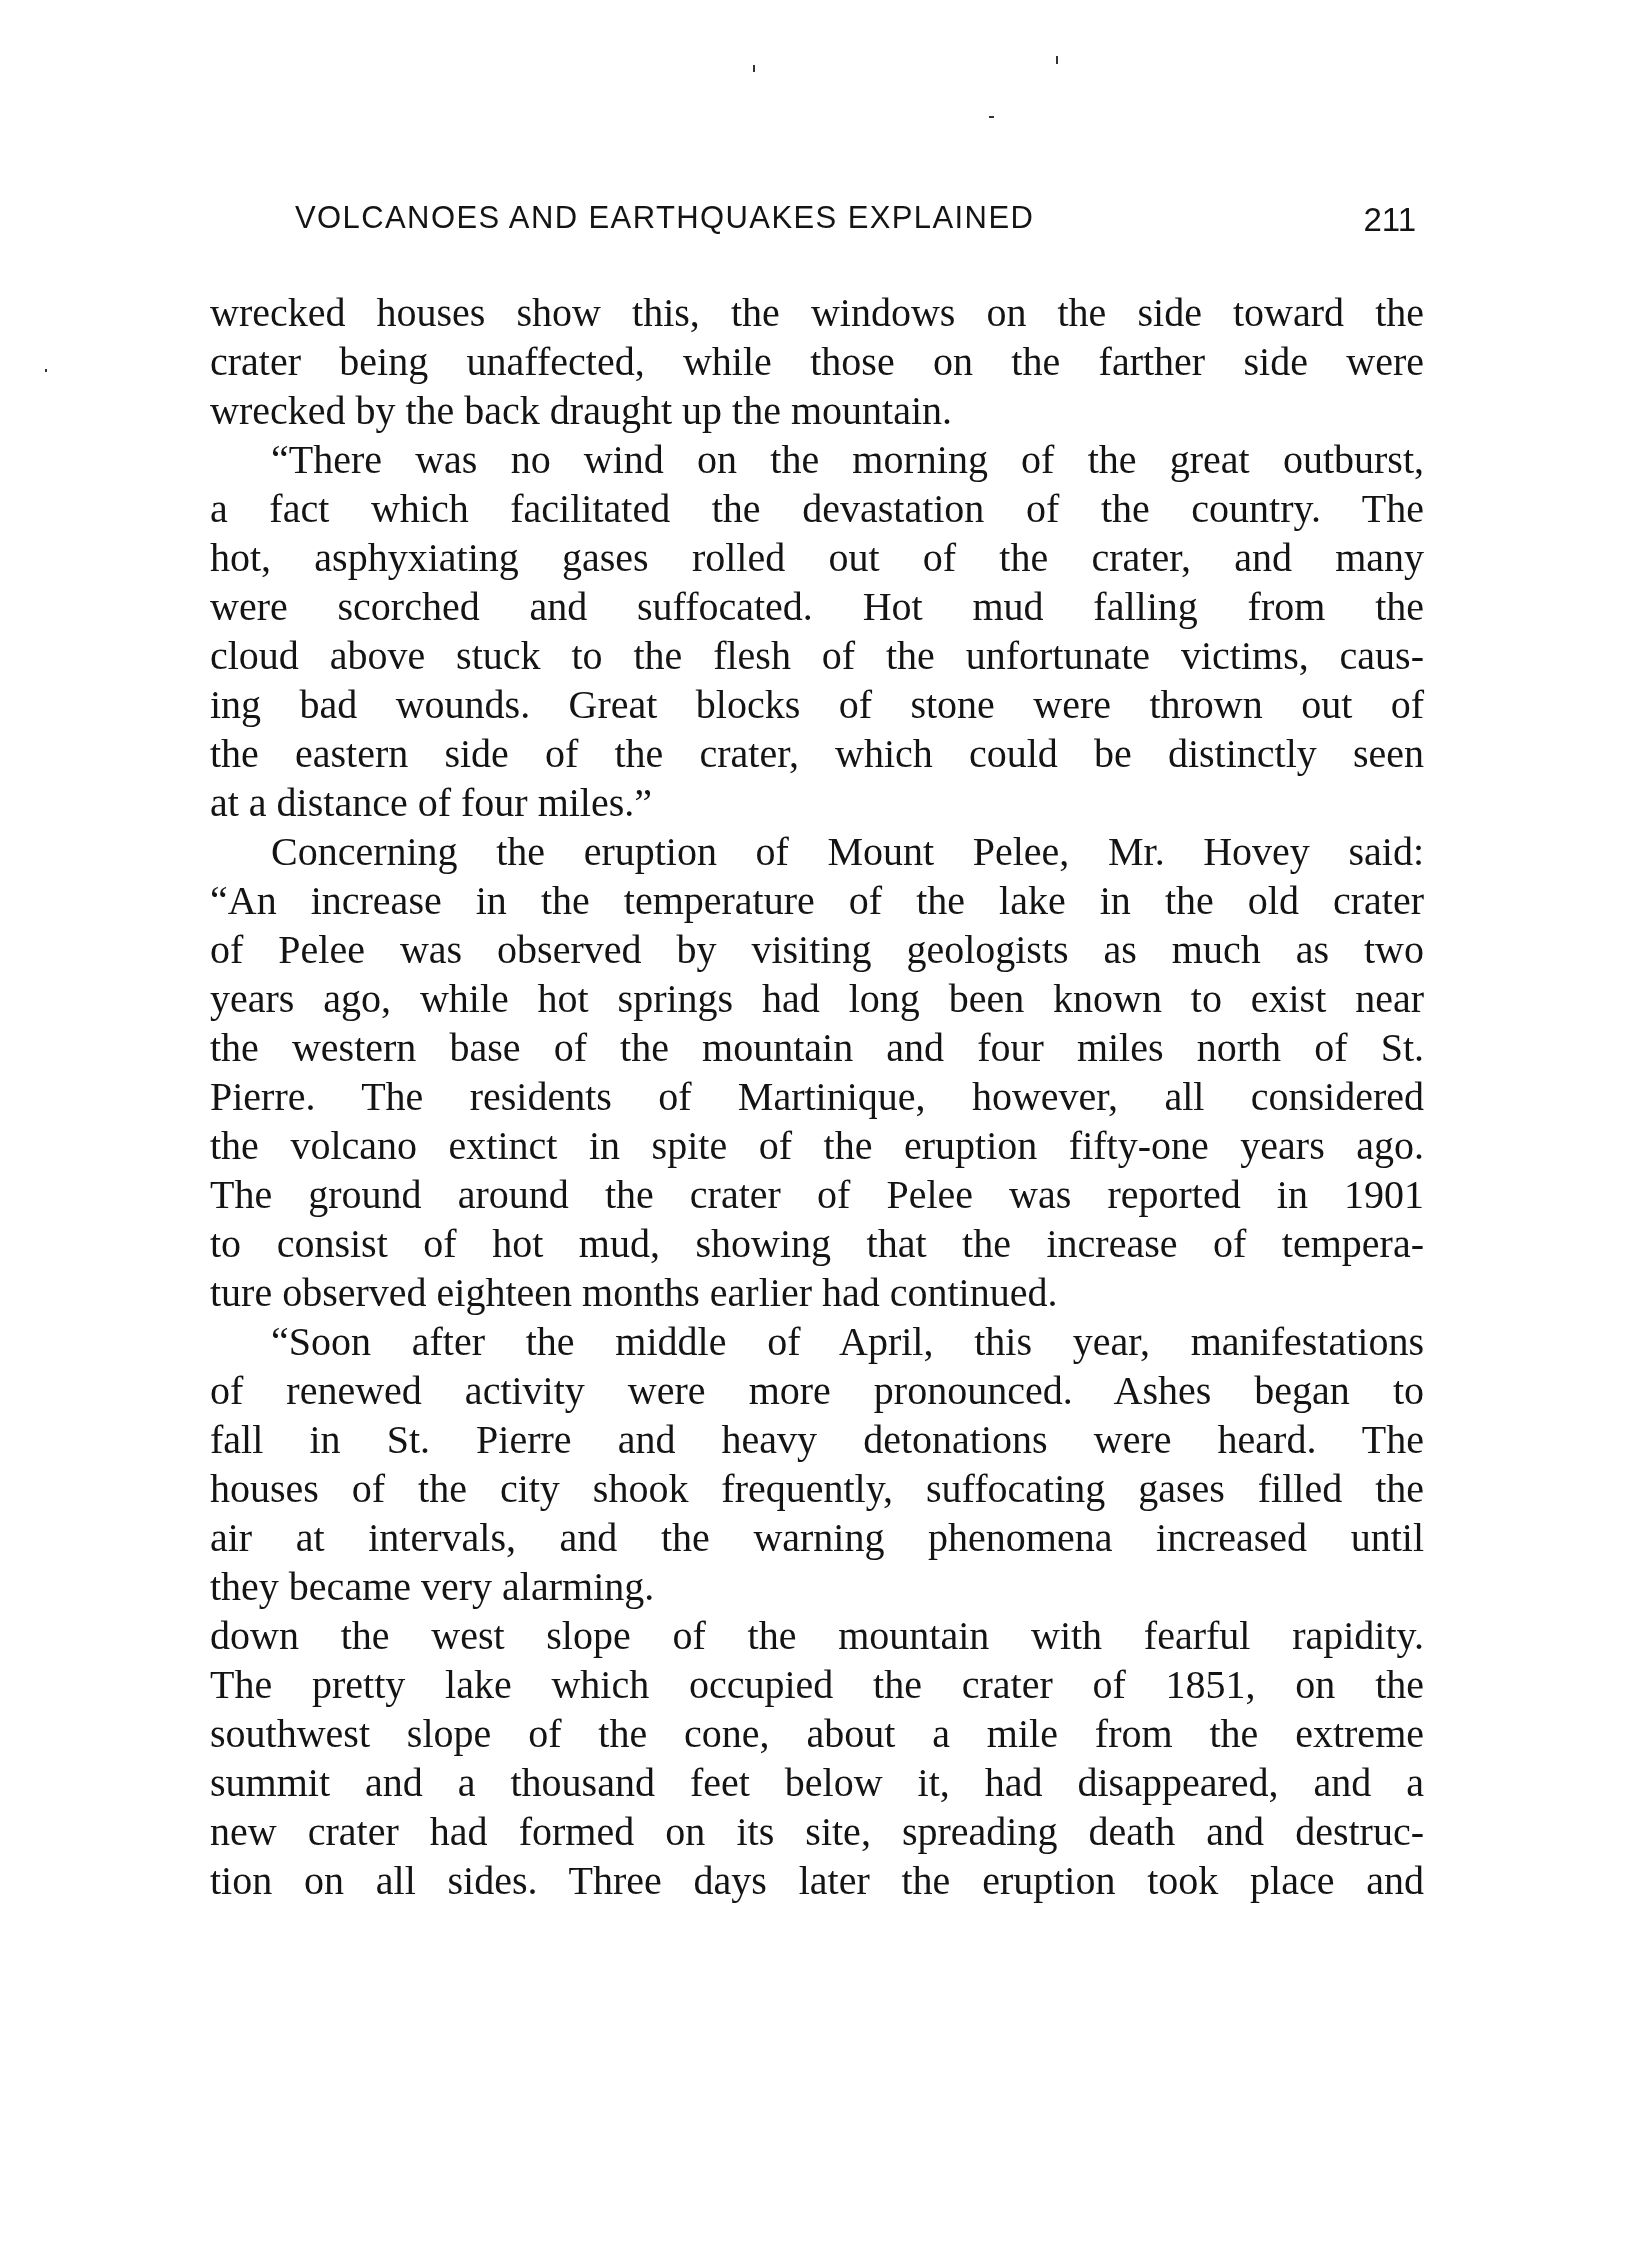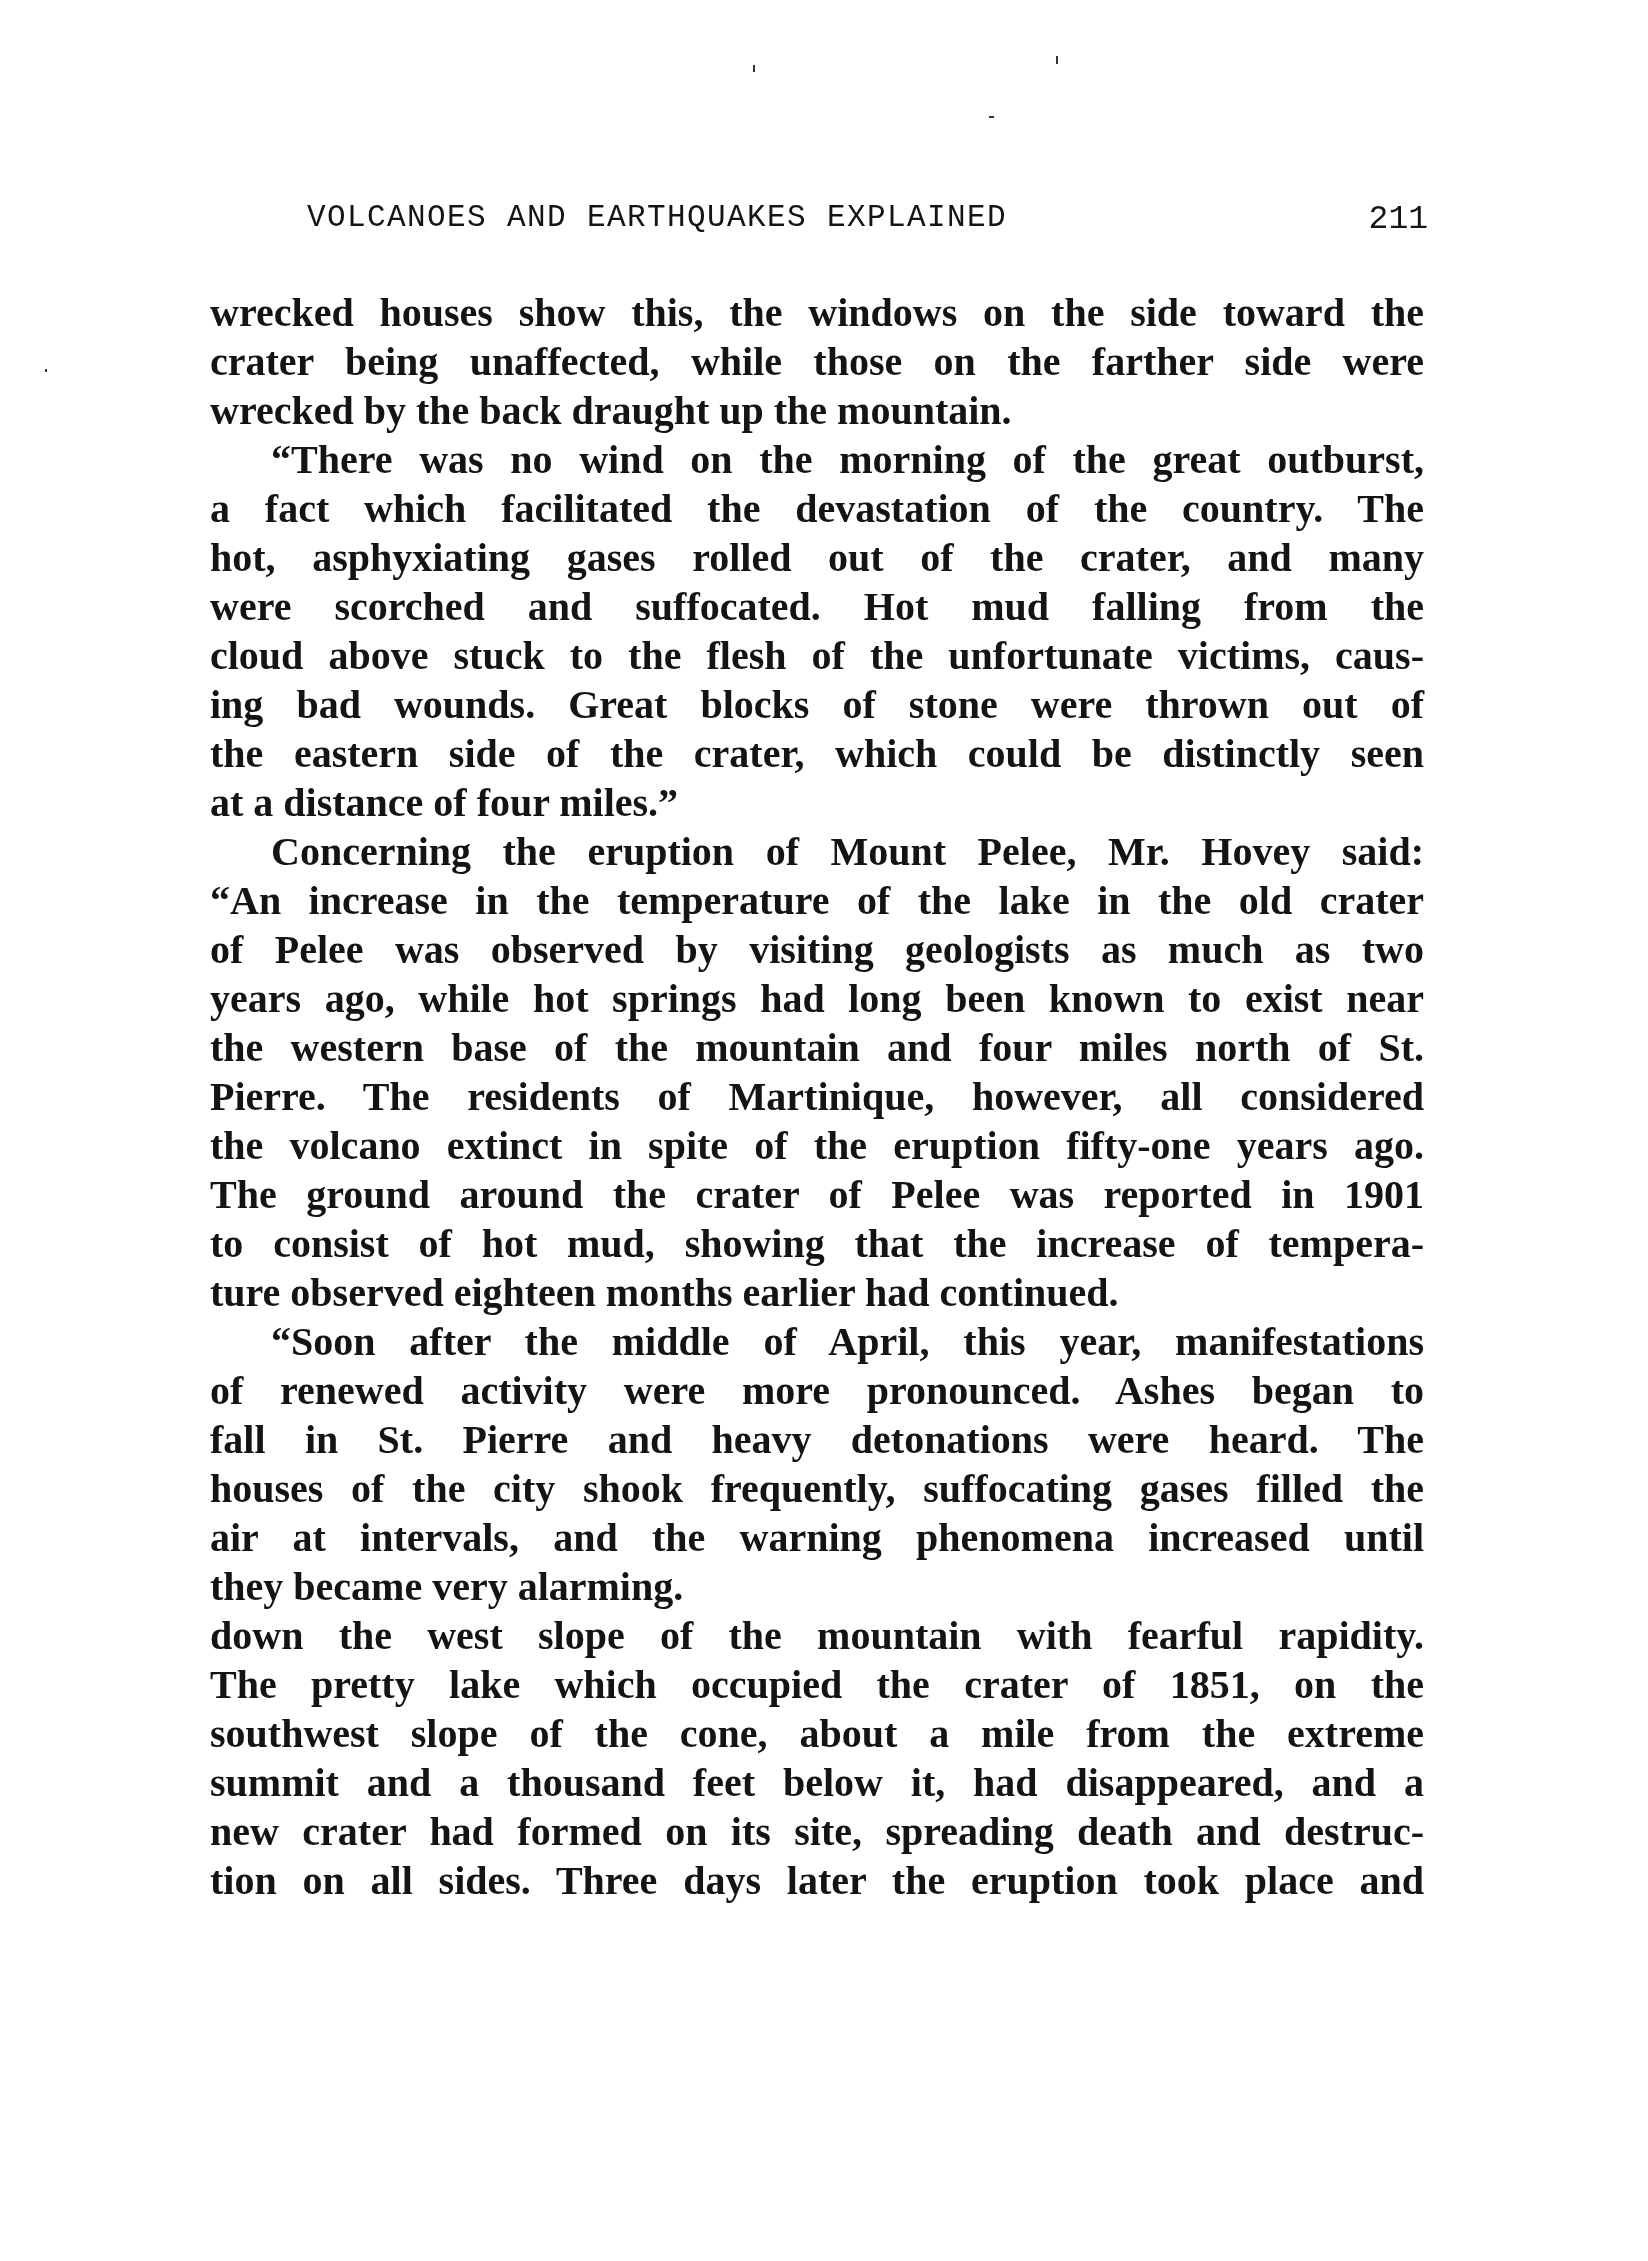--- a/index.html
+++ b/index.html
@@ -1,29 +1,28 @@
 <!DOCTYPE html>
 <html style="font-size:14px"><head>
 <meta charset="utf-8">
 <style>
   html, body { margin: 0; padding: 0; background: #ffffff; }
   body { width: 1649px; height: 2261px; position: relative; overflow: hidden; }
   .page { position: absolute; left: 0; top: 0; width: 1649px; height: 2261px; background: #ffffff; color: #141414; }
   .running-head {
-    position: absolute; left: 307px; top: 199px; width: 1121px; height: 38px;
-    font-family: Liberation Mono, monospace;
+    position: absolute; left: 295px; top: 199px; width: 1121px; height: 38px;
+    font-family: Liberation Sans, sans-serif;
     font-size: 31px; letter-spacing: 1.4px; line-height: 38px; white-space: nowrap;
   }
   .running-head .title { position: absolute; left: 0; top: 0; }
   .running-head .folio { position: absolute; right: 0; top: 1.7px; font-size: 33px; letter-spacing: 0; }
   .body-text {
     position: absolute; left: 210px; top: 288px; width: 1214px;
     font-family: "Liberation Serif", "DejaVu Serif", serif;
     font-size: 40px;
-    font-weight: bold;
   }
   .line {
     height: 49px; line-height: 49px; white-space: nowrap; overflow: visible;
     text-align: justify; text-align-last: justify;
   }
   .line.indent { padding-left: 61px; }
   .line.last { text-align-last: left; }
   .speck { position: absolute; background: #333; }
 </style>
 </head>

